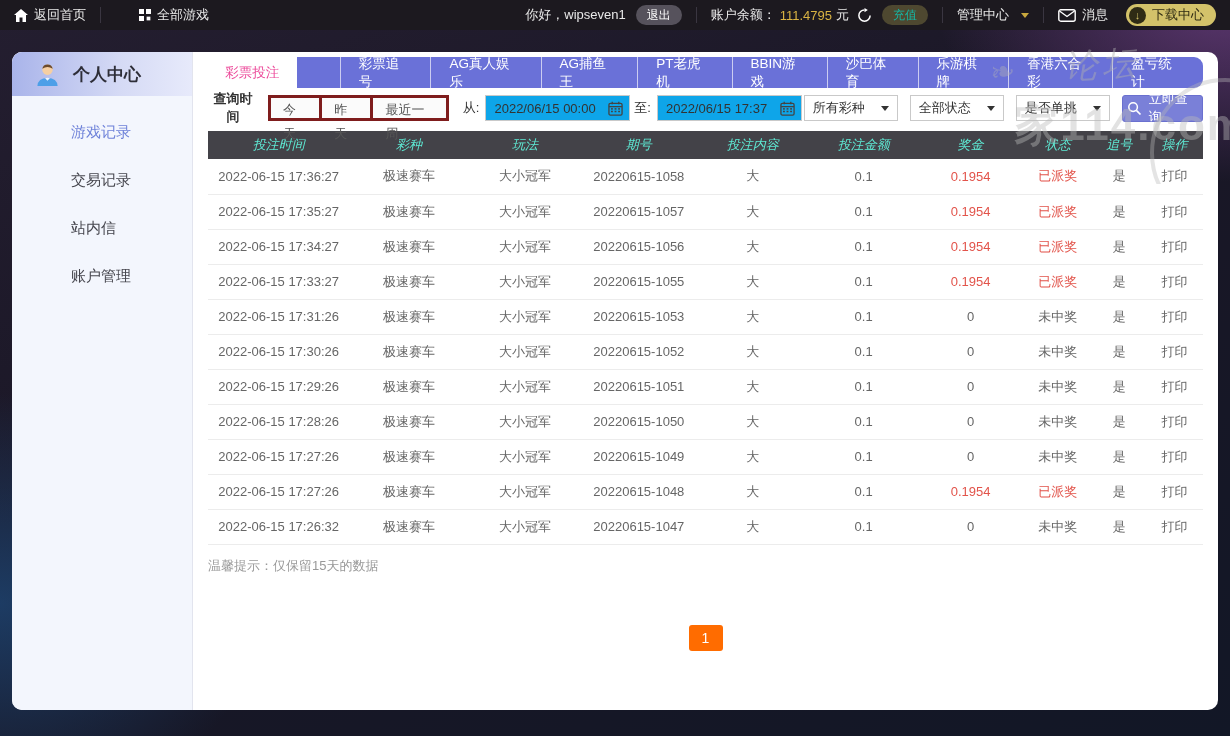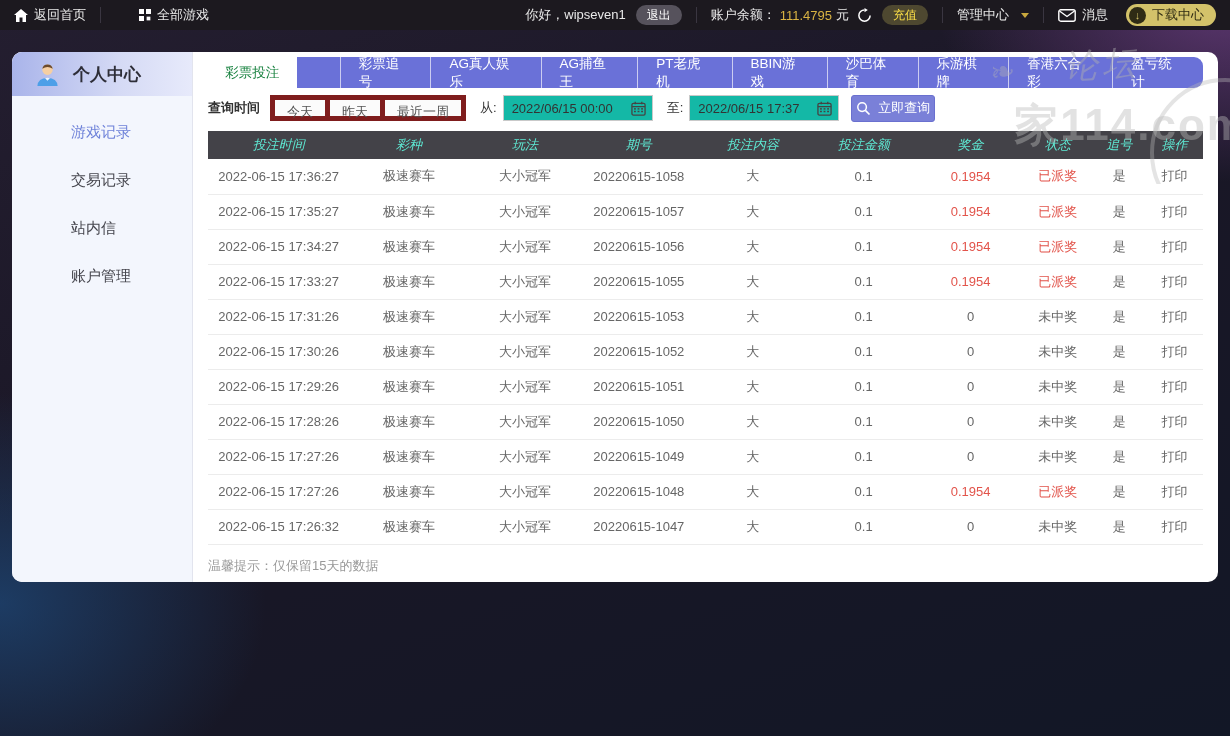--- a/index.html
+++ b/index.html
@@ -17,69 +17,69 @@
   .topbar{
     position:absolute; top:0; left:0; width:1230px; height:30px;
     background:#1c191f; display:flex; align-items:center;
     color:#e9e9e9; font-size:13px; padding:0 14px; z-index:40;
   }
   .tb-item{ display:flex; align-items:center; gap:6px; cursor:pointer; white-space:nowrap; }
   .tb-sep{ width:1px; height:16px; background:#3a3641; margin:0 14px; }
   .tb-right{ margin-left:auto; display:flex; align-items:center; }
   .pill{ border-radius:11px; padding:2px 11px; font-size:12px; line-height:16px; cursor:pointer; }
   .pill-logout{ background:#56525c; color:#fff; margin-left:10px; }
-  .pill-recharge{ background:#4e4830; color:#fde047; margin-left:10px; }
+  .pill-recharge{ background:#4e4830; color:#14b8a6; margin-left:10px; }
   .balance-num{ color:#d9b343; margin:0 4px; }
   .refresh-ico{ margin-left:8px; cursor:pointer; display:flex; }
   .chev{ width:0; height:0; border-left:4px solid transparent; border-right:4px solid transparent;
          border-top:5px solid #c9a83e; margin-left:6px; }
   .dl-pill{ background:#d3c26a; color:#2e2a12; height:22px; border-radius:12px;
             display:flex; align-items:center; gap:6px; padding:0 12px 0 3px; cursor:pointer; font-size:13px;}
   .dl-circle{ width:17px; height:17px; border-radius:50%; background:#2f2b15; color:#d3c26a;
               display:flex; align-items:center; justify-content:center; font-size:11px; line-height:1;}
   .grid-ico{ display:grid; grid-template-columns:5px 5px; grid-template-rows:5px 5px; gap:2px;}
   .grid-ico i{ background:#fff; }
   .grid-ico i:nth-child(4){ transform:scale(.75); }
 
   
   .card{
-    position:absolute; left:12px; top:52px; width:1206px; height:530px;
+    position:absolute; left:12px; top:52px; width:1206px; height:658px;
     background:#fff; border-radius:10px; overflow:hidden; display:flex; z-index:10;
   }
   .sidebar{ width:181px; background:#f3f6fd; border-right:1px solid #e2e4ee; flex:none; }
   .side-head{
     height:44px; background:linear-gradient(90deg,#a9b4ea 0%,#d5daf5 60%,#e7eafb 100%);
     display:flex; align-items:center; gap:12px; padding-left:22px;
     font-size:17px; font-weight:bold; color:#2e2e38;
   }
   .side-menu{ padding-top:12px;padding-left:17px; }
   .side-item{ height:48px; line-height:48px; padding-left:42px; font-size:15px;
               color:#46464e; cursor:pointer; }
   .side-item.active{ color:#6e82d9; }
 
   .main{ flex:1; padding:0 15px; position:relative; }
 
   
   .tabs{ margin-top:5px; height:31px; display:flex; font-size:13.5px; }
-  .tab-active{ width:89px; background:#fff; color:#15803d; display:flex; align-items:center;
+  .tab-active{ width:89px; background:#fff; color:#ec4899; display:flex; align-items:center;
                justify-content:center; cursor:pointer; }
   .tab-strip{ display:flex; background:#6a71d8; border-radius:0 9px 9px 0;padding-left:43px; }
   .tab{ color:#fff; display:flex; align-items:center; padding:0 18px;
         border-left:1px solid rgba(255,255,255,.65); cursor:pointer; }
 
   
   .filters{ margin-top:5px; height:30px; display:flex; align-items:center; font-size:13px; color:#333; }
   .f-label{ font-weight:bold; margin-right:10px;text-align:center; }
   .quick{ display:flex; margin-right:12px; }
-  .quick .qbtn{ height:26px; line-height:24px; padding:0 12px; border:5px solid #7f1d1d;
+  .quick .qbtn{ height:26px; line-height:24px; padding:0 12px; border:3px solid #7f1d1d;
                 background:#fbfbfb; color:#555; cursor:pointer; }
   .quick .qbtn + .qbtn{ border-left:none; }
   .dt-label{ margin:0 6px 0 2px; }
   .dt-box{ width:150px; height:26px; border:1px solid #c9c9c9; display:flex; align-items:center;
-           padding:0 6px 0 8px; color:#333; cursor:text; background:#14b8a6; margin-right:12px; }
+           padding:0 6px 0 8px; color:#333; cursor:text; background:#0ea5e9; margin-right:2px; }
   .dt-box .val{ flex:1; }
   .sel{ width:94px; height:26px; border:1px solid #c9c9c9; background:#fff; display:flex;
         align-items:center; padding:0 8px; margin-right:12px; cursor:pointer; color:#333; }
   .sel .sv{ flex:1; }
   .sel-chev{ width:0; height:0; border-left:4px solid transparent; border-right:4px solid transparent;
              border-top:5px solid #333; }
   .qry-btn{ height:27px; background:#7a80d8; border:1px solid #6a70cf; border-radius:3px;
             color:#fff; display:flex; align-items:center; gap:7px; padding:0 4px; cursor:pointer; }
 
   
@@ -245,20 +245,34 @@
                 <rect x="3.2" y="7.6" width="2" height="1.6"></rect>
                 <rect x="7" y="7.6" width="2" height="1.6"></rect>
                 <rect x="10.8" y="7.6" width="2" height="1.6"></rect>
                 <rect x="3.2" y="10.4" width="2" height="1.6"></rect>
                 <rect x="7" y="10.4" width="2" height="1.6"></rect>
                 <rect x="10.8" y="10.4" width="2" height="1.6"></rect>
               </g>
             </svg>
         </span>
       </span>
+      <span id="selects" style="display:flex;">
+          <span class="sel">
+            <span class="sv">所有彩种</span>
+            <span class="sel-chev"></span>
+          </span>
+          <span class="sel">
+            <span class="sv">全部状态</span>
+            <span class="sel-chev"></span>
+          </span>
+          <span class="sel">
+            <span class="sv">是否单挑</span>
+            <span class="sel-chev"></span>
+          </span>
+        </span>
       <span class="qry-btn">
         <span style="display:flex;">
           <svg width="15" height="15" viewBox="0 0 16 16">
               <circle cx="6.5" cy="6.5" r="4.6" fill="none" stroke="#fff" stroke-width="1.6"></circle>
               <line x1="10" y1="10" x2="14.4" y2="14.4" stroke="#fff" stroke-width="1.8"></line>
             </svg>
         </span>
         <span>立即查询</span>
       </span>
     </div>

